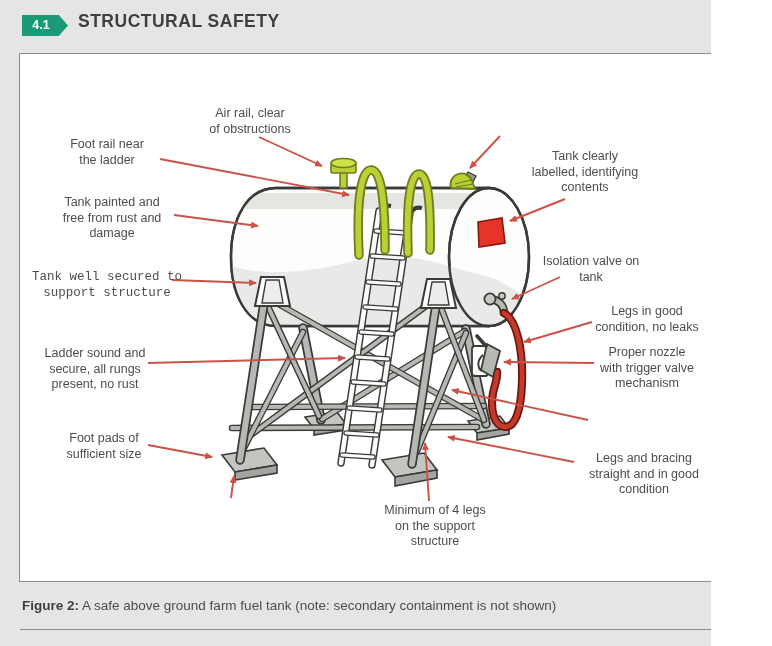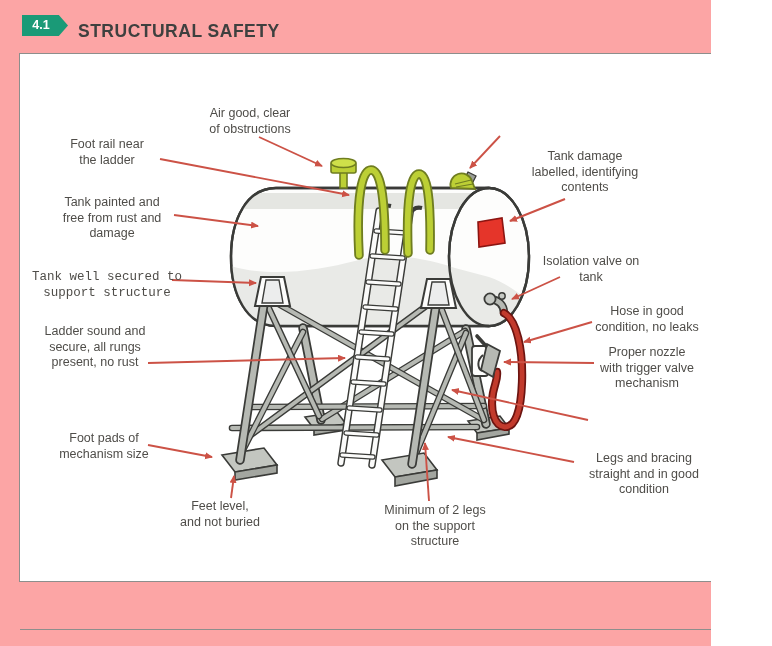--- a/index.html
+++ b/index.html
@@ -1,24 +1,24 @@
 <!DOCTYPE html>
 <html><head>
 <meta charset="utf-8">
 <style>
   html,body{margin:0;padding:0;background:#fff;}
-  .page{position:relative;width:711px;height:646px;background:#fca5a5;overflow:hidden;
+  .page{position:relative;width:711px;height:646px;background:#e5e5e5;overflow:hidden;
         font-family:"Liberation Sans",sans-serif;}
   
   .badge{position:absolute;left:22px;top:15px;width:46px;height:21px;background:#1a9a77;
          color:#fff;font-weight:700;font-size:12.5px;line-height:21px;text-align:center;
          padding-right:8px;box-sizing:border-box;
          clip-path:polygon(0 0,80% 0,100% 50%,80% 100%,0 100%);}
   .title{position:absolute;left:78px;top:11px;font-size:17.5px;font-weight:700;
-         color:#3e403f;letter-spacing:.5px;margin-top:10px;}
+         color:#3e403f;letter-spacing:.5px;}
   
   .frame{position:absolute;left:19px;top:53px;width:717px;height:529px;
          border:1.5px solid #8d8e8c;box-sizing:border-box;background:#fff;}
   
   .canvas{position:absolute;left:0;top:0;width:772px;height:646px;}
   
   .lbl{position:absolute;transform:translate(-50%,-50%);text-align:center;
        color:#4f4d49;font-size:12.5px;line-height:1.24;white-space:pre-line;}
   
   .caption{position:absolute;left:22px;top:598px;font-size:13.5px;color:#4f4d49;}
@@ -209,46 +209,47 @@
       <line class="arrow" x1="588" y1="420" x2="452" y2="390" marker-end="url(#ah)"></line>
       <line class="arrow" x1="148" y1="445" x2="212" y2="457" marker-end="url(#ah)"></line>
       <line class="arrow" x1="574" y1="462" x2="448" y2="437" marker-end="url(#ah)"></line>
       <line class="arrow" x1="231" y1="498" x2="234" y2="476" marker-end="url(#ah)"></line>
       <line class="arrow" x1="429" y1="501" x2="425" y2="443" marker-end="url(#ah)"></line>
     </g>
   </svg>
 
   <div class="lbl" style="left:107px;top:152px;width:120px;">Foot rail near
 the ladder</div>
-  <div class="lbl" style="left:250px;top:121px;width:140px;">Air good, clear
+  <div class="lbl" style="left:250px;top:121px;width:140px;">Air rail, clear
 of obstructions</div>
-  <div class="lbl" style="left:585px;top:172px;width:150px;">Tank damage
+  <div class="lbl" style="left:585px;top:172px;width:150px;">Tank clearly
 labelled, identifying
 contents</div>
   <div class="lbl" style="left:112px;top:218px;width:150px;">Tank painted and
 free from rust and
 damage</div>
   <div class="lbl" style="left:107px;top:285px;width:170px;font-family:Liberation Mono, monospace;">Tank well secured to
 support structure</div>
   <div class="lbl" style="left:591px;top:269px;width:150px;">Isolation valve on
 tank</div>
-  <div class="lbl" style="left:647px;top:319px;width:160px;">Hose in good
+  <div class="lbl" style="left:647px;top:319px;width:160px;">Legs in good
 condition, no leaks</div>
-  <div class="lbl" style="left:95px;top:347px;width:135px;">Ladder sound and
+  <div class="lbl" style="left:95px;top:369px;width:135px;">Ladder sound and
 secure, all rungs
 present, no rust</div>
   <div class="lbl" style="left:647px;top:368px;width:160px;">Proper nozzle
 with trigger valve
 mechanism</div>
   <div class="lbl" style="left:104px;top:446px;width:120px;">Foot pads of
-mechanism size</div>
+sufficient size</div>
   <div class="lbl" style="left:644px;top:474px;width:160px;">Legs and bracing
 straight and in good
 condition</div>
-  <div class="lbl" style="left:220px;top:514px;width:130px;">Feet level,
-and not buried</div>
-  <div class="lbl" style="left:435px;top:526px;width:150px;">Minimum of 2 legs
+  <div class="lbl" style="left:435px;top:526px;width:150px;">Minimum of 4 legs
 on the support
 structure</div>
 
+  <div class="caption">
+    <b>Figure 2:</b><span> A safe above ground farm fuel tank (note: secondary containment is not shown)</span>
+  </div>
   <div class="rule"></div>
 
 </div>
 
 </body></html>

